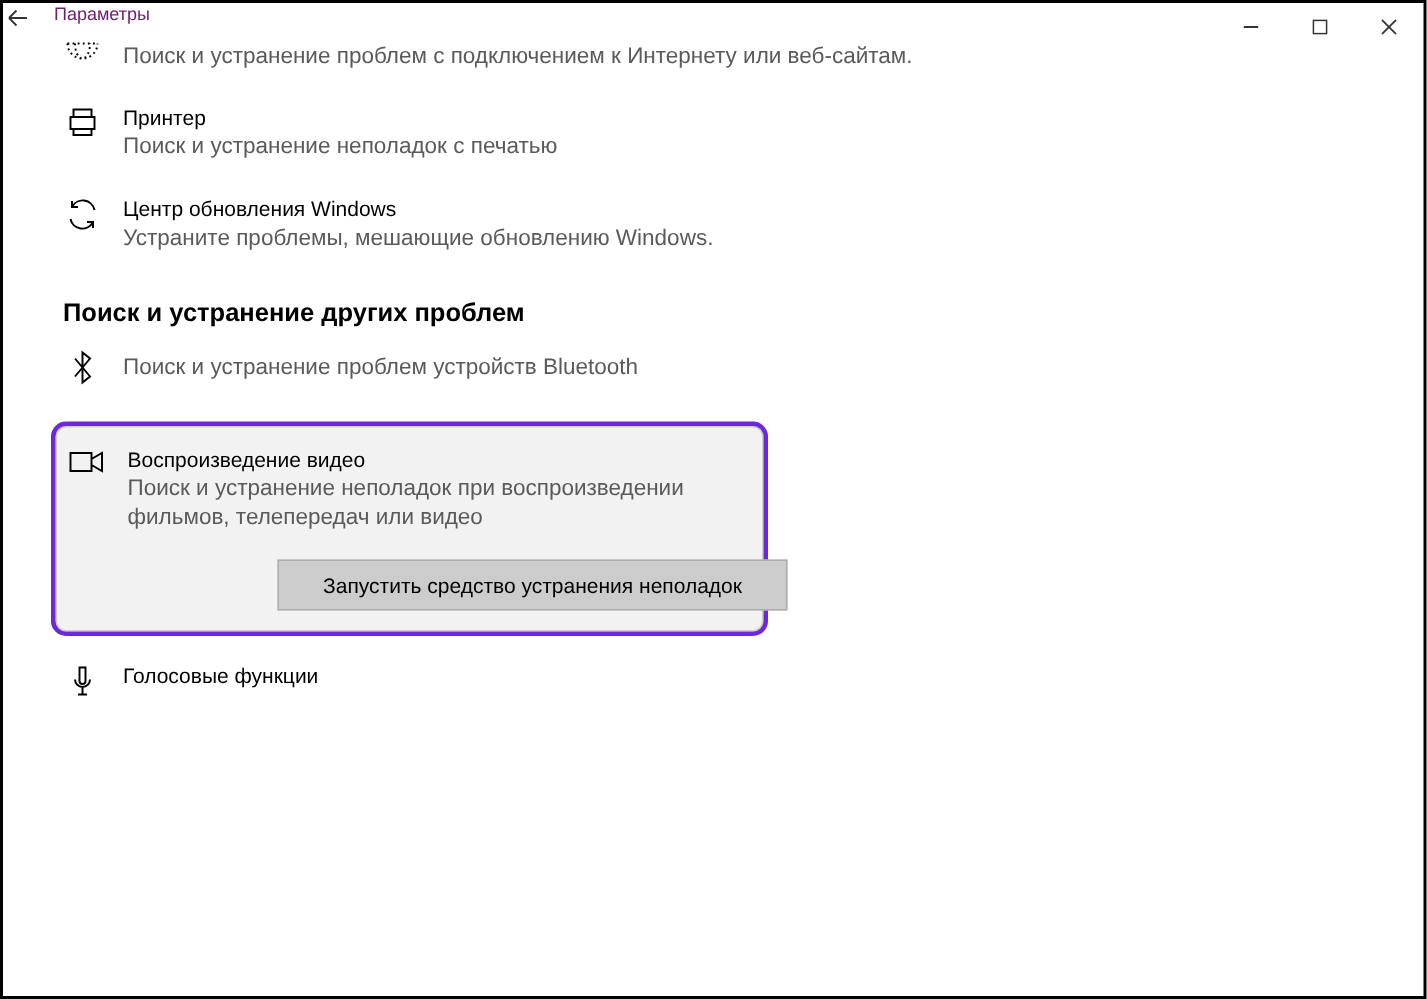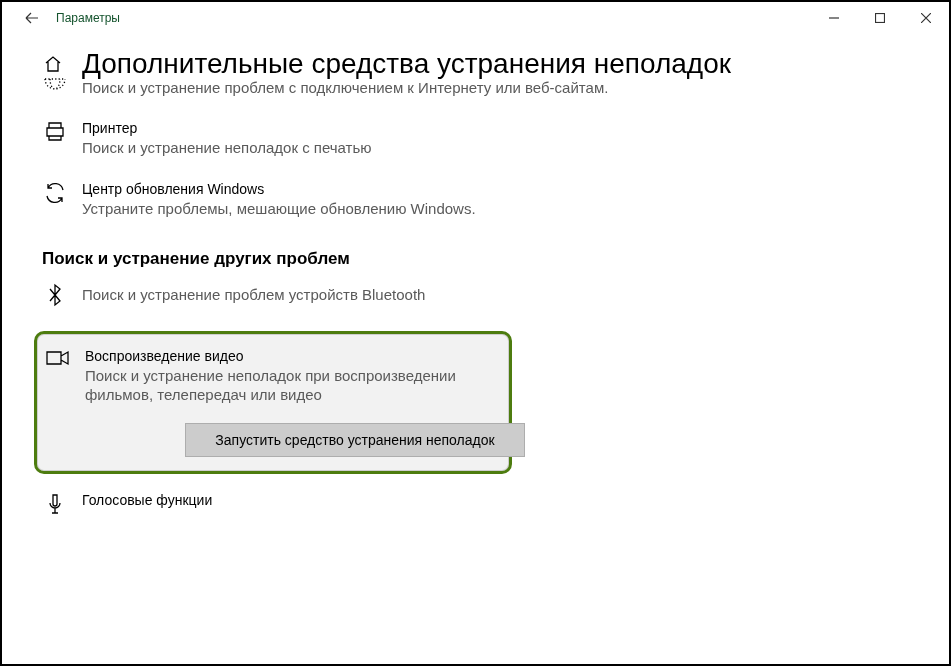--- a/index.html
+++ b/index.html
@@ -10,25 +10,25 @@
     font-family: "Segoe UI", Arial, sans-serif;
     font-size: 14px;
     color: #000;
     background: #fff;
     border: 2px solid #000;
     overflow: hidden;
     position: relative;
   }
   .titlebar {
     display: flex;
-    align-items: center;
+    align-items: flex-start;
     height: 32px;
-    padding-left: 20px;
+    padding-left: 0;
     font-size: 12px;
-    color: #14532d;
+    color: #701a75;
   }
   .back-arrow {
     width: 20px; height: 20px;
     display:flex;align-items:center;justify-content:center;
     margin-right: 14px;
     color:#333;
   }
   .win-controls {
     margin-left: auto;
     display: flex;
@@ -75,21 +75,21 @@
   .item .desc  { font-size: 15px; color:#5a5a5a; margin-top:2px; line-height:1.3; }
 
   .section-heading {
     font-size: 17px;
     font-weight: 600;
     margin: 30px 0 6px 0;
   }
 
   .highlight-box {
     background: #f2f2f2;
-    border: 3px solid #4d7c0f;
+    border: 3px solid #6d28d9;
     border-radius: 10px;
     box-shadow: 0 0 0 1px rgba(0,0,0,.15) inset;
     padding: 14px 14px 14px 8px;
     margin: 10px 0 18px -8px;
     max-width: 478px;
   }
   .highlight-box .item { margin: 0 0 18px 0; }
   .run-btn {
     display:block;
     margin-left: 140px;
@@ -129,28 +129,20 @@
     <div class="win-btn">
       <svg width="10" height="10" viewBox="0 0 10 10">
           <path class="svg-stroke-gray" d="M0 0 L10 10 M10 0 L0 10"></path>
         </svg>
     </div>
   </div>
 </div>
 
 <div class="content">
 
-  <div class="page-head">
-    <span class="home-icon">
-      <svg width="20" height="20" viewBox="0 0 20 20">
-          <path class="svg-stroke" d="M3 9 L10 3 L17 9 M5 8 V17 H15 V8"></path>
-        </svg>
-    </span>
-    <h1>Дополнительные средства устранения неполадок</h1>
-  </div>
 
   <div class="item" style="margin-top:-4px;margin-bottom:22px">
     <span class="icon" style="margin-top:-2px">
       <svg width="22" height="12" viewBox="0 0 22 12">
           <path class="svg-stroke" d="M1 1 A10 10 0 0 0 21 1 M6 1 A5 10 0 0 0 16 1 M1 1 H21" stroke-dasharray="1.2 2.2"></path>
         </svg>
     </span>
     <div class="texts">
       <div class="desc" style="margin-top:-2px">Поиск и устранение проблем с подключением к Интернету или веб-сайтам.</div>
     </div>

